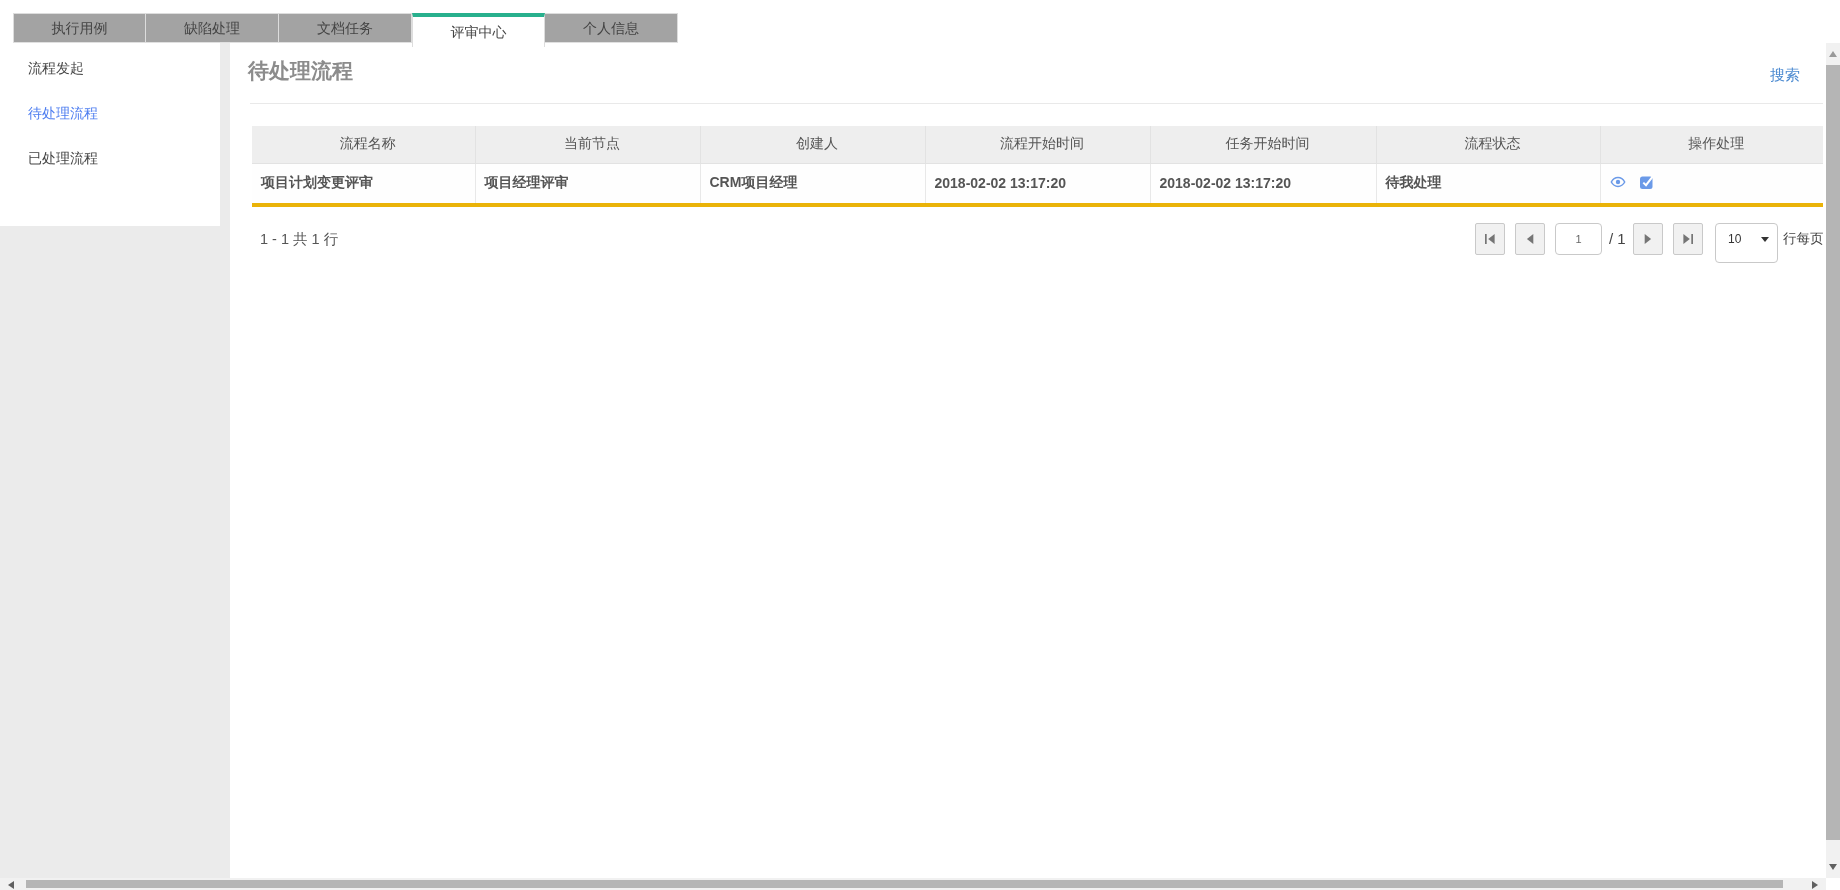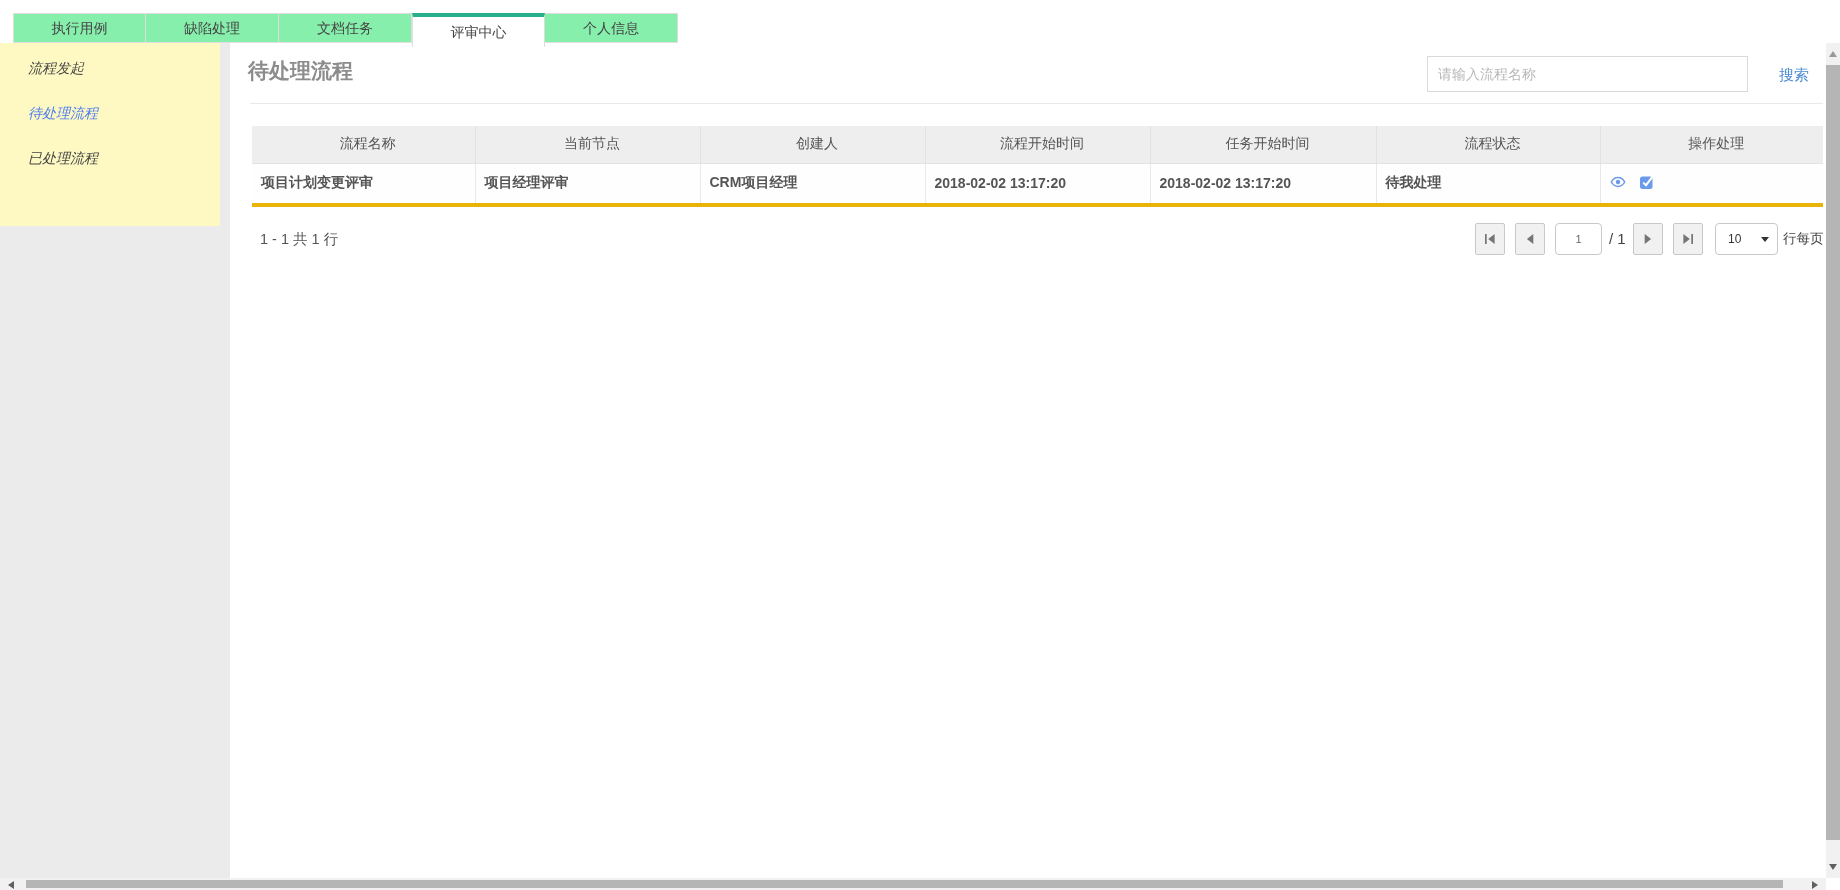--- a/index.html
+++ b/index.html
@@ -1,45 +1,45 @@
 <!DOCTYPE html>
 <html><head>
 <meta charset="utf-8">
 <style>
   html,body{margin:0;padding:0;width:1840px;height:890px;background:#fff;
     font-family:"Liberation Sans","DejaVu Sans",sans-serif;overflow:hidden;}
   *{box-sizing:border-box;}
 
   
   .tabbar{position:absolute;left:13px;top:9px;height:34px;display:flex;z-index:5;}
-  .tab{width:133px;height:30px;margin-top:4px;background:#86efac;
+  .tab{width:133px;height:30px;margin-top:4px;background:#a3a3a3;
     border-top:1px solid #ddd;border-right:1px solid #ddd;border-bottom:1px solid #e0e0e0;
     font-size:14px;color:#444;text-align:center;line-height:28px;cursor:pointer;}
   .tab.first{border-left:1px solid #ddd;}
   .tab.active{height:34px;margin-top:4px;background:#fff;
     border-top:4px solid #28b08d;border-left:1px solid #ddd;border-right:1px solid #ddd;
     border-bottom:none;line-height:30px;}
 
   
   .sidebar{position:absolute;left:0;top:43px;width:230px;height:835px;background:#ebebeb;}
-  .sidebar-panel{position:absolute;left:0;top:0;width:220px;height:183px;background:#fef9c3;padding-top:3px;font-style:italic;}
+  .sidebar-panel{position:absolute;left:0;top:0;width:220px;height:183px;background:#ffffff;padding-top:3px;}
   .side-item{height:45px;line-height:45px;padding-left:28px;font-size:14px;color:#444;cursor:pointer;}
   .side-item.active{color:#4d7df0;}
 
   
   .main{position:absolute;left:230px;top:43px;width:1596px;height:835px;background:#fff;}
   .page-title{position:absolute;left:18px;top:14px;font-size:21px;font-weight:bold;color:#8c8c8c;}
   .title-divider{position:absolute;left:20px;top:60px;width:1573px;height:1px;background:#e9e9e9;}
 
   .search-input{position:absolute;left:1197px;top:13px;width:321px;height:36px;
     border:1px solid #d9d9d9;padding:0 10px;font-size:14px;color:#555;outline:none;
     font-family:"Liberation Sans","DejaVu Sans",sans-serif;}
   .search-input::placeholder{color:#b8b8b8;opacity:1;}
   .search-btn{position:absolute;left:1525px;top:13px;width:60px;height:36px;line-height:36px;
-    background:transparent;border:none;color:#4d8bd1;font-size:15px;text-align:right;cursor:pointer;
+    background:transparent;border:none;color:#4d8bd1;font-size:15px;text-align:center;cursor:pointer;
     font-family:"Liberation Sans","DejaVu Sans",sans-serif;}
 
   
   table.grid{position:absolute;left:22px;top:83px;width:1571px;border-collapse:collapse;table-layout:fixed;}
   table.grid th{height:37px;background:#eee;font-weight:normal;font-size:14px;color:#555;
     text-align:center;padding:0 0 0 9px;border-right:1px solid #e2e2e2;border-bottom:1px solid #e2e2e2;}
   table.grid th:last-child{border-right:none;}
   table.grid td{height:42px;font-size:14px;color:#555;background:#fefefe;
     padding:0 0 0 9px;border-right:1px solid #e8e8e8;border-bottom:4px solid #eab308;font-weight:bold;}
   table.grid td:last-child{border-right:none;}
@@ -48,21 +48,21 @@
   .action-cell .ico{display:inline-block;vertical-align:middle;margin-right:10px;cursor:pointer;}
 
   
   .pg-summary{position:absolute;left:30px;top:186px;height:20px;line-height:20px;font-size:14.5px;color:#555;}
   .pg-btn{position:absolute;top:180px;width:30px;height:32px;background:#f1f1f1;border:1px solid #c9c9c9;
     border-radius:2px;padding:0;cursor:pointer;display:flex;align-items:center;justify-content:center;}
   .pg-input{position:absolute;top:180px;left:1325px;width:47px;height:32px;border:1px solid #c9c9c9;
     border-radius:4px;text-align:center;font-size:11px;color:#666;outline:none;
     font-family:"Liberation Sans","DejaVu Sans",sans-serif;}
   .pg-label{position:absolute;top:180px;height:32px;line-height:32px;font-size:15px;color:#444;}
-  .pg-select{position:absolute;top:180px;left:1485px;width:63px;height:32px;border:1px solid #c9c9c9;
+  .pg-select{position:absolute;top:180px;left:1485px;width:63px;height:40px;border:1px solid #c9c9c9;
     border-radius:4px;background:#fff;cursor:pointer;}
   .pg-select .val{position:absolute;left:12px;top:0;height:30px;line-height:30px;font-size:12px;color:#333;}
   .caret-down{position:absolute;right:8px;top:13px;width:0;height:0;
     border-left:4px solid transparent;border-right:4px solid transparent;border-top:5px solid #333;}
 
   
   .vscroll{position:absolute;right:0;top:43px;width:14px;height:835px;background:#f1f1f1;}
   .vscroll .thumb{position:absolute;left:0;top:22px;width:14px;height:775px;background:#b5b5b5;cursor:pointer;}
   .arr-up{position:absolute;left:3px;top:8px;width:0;height:0;
     border-left:4px solid transparent;border-right:4px solid transparent;border-bottom:6px solid #999;}
@@ -92,21 +92,20 @@
     <div class="side-item">流程发起</div>
     <div class="side-item active">待处理流程</div>
     <div class="side-item">已处理流程</div>
   </div>
 </div>
 
 <div class="main">
   <div class="page-title">待处理流程</div>
   <div class="title-divider"></div>
 
-  <input class="search-input" type="text" placeholder="请输入流程名称" style="">
   <button class="search-btn">搜索</button>
 
   <table class="grid">
     <colgroup>
       <col class="c0">
         <col class="c1">
         <col class="c2">
         <col class="c3">
         <col class="c4">
         <col class="c5">

